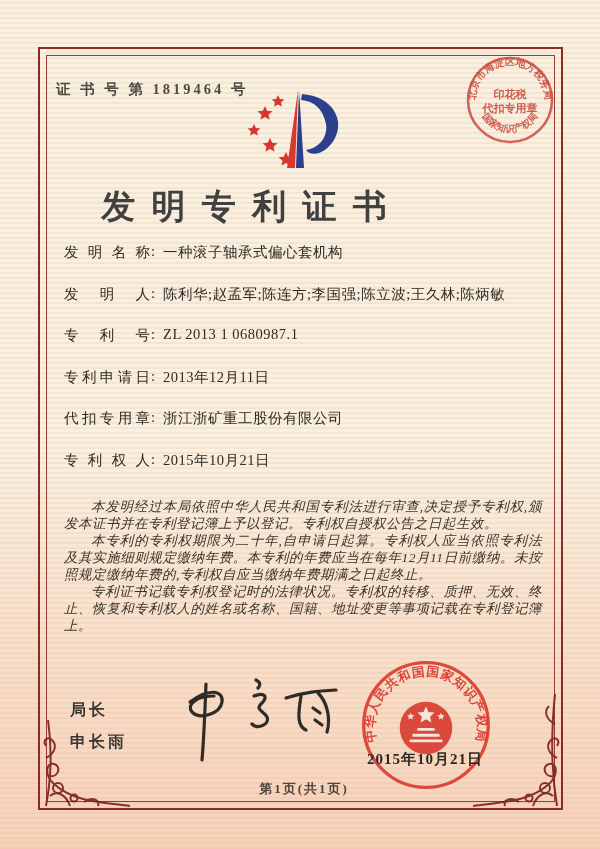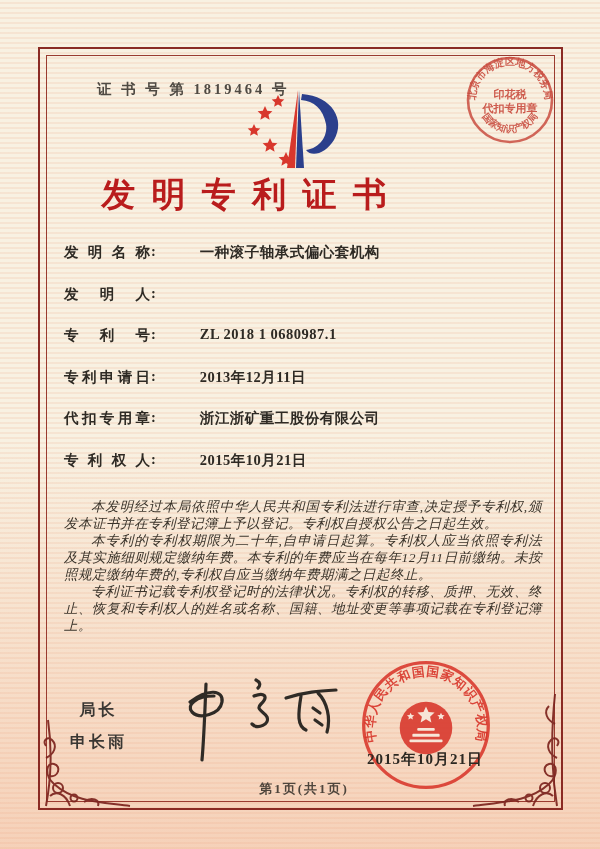--- a/index.html
+++ b/index.html
@@ -25,42 +25,42 @@
   .frame-outer {
     position:absolute; left:38px; top:47px; width:525px; height:763px;
     border:2.5px solid #8a2b24;
   }
   .frame-inner {
     position:absolute; left:46px; top:55px; width:509px; height:747px;
     border:1px solid #9a3b30;
   }
   .cert-no {
     position:absolute; left:56px; top:80px;
-    font-size:14.5px; letter-spacing:3px; color:#4f4a43; font-weight:600;margin-left:41px;
+    font-size:14.5px; letter-spacing:3px; color:#4f4a43; font-weight:600;
   }
   .logo { position:absolute; left:240px; top:86px; }
   .tax-stamp { position:absolute; left:450px; top:40px; opacity:.9; }
   .title {
-    position:absolute; left:0; top:172px; width:488px; text-align:center;
-    font-size:34px; font-weight:bold; color:#b91c1c;
+    position:absolute; left:0; top:184px; width:488px; text-align:center;
+    font-size:34px; font-weight:bold; color:#404040;
     letter-spacing:0.48em; text-indent:0.48em;
   }
   .fields { position:absolute; left:64px; top:243px; width:480px; }
-  .field-row { display:flex; margin-bottom:22.5px; font-size:14.5px; font-weight:700; color:#2e2a24; }
+  .field-row { display:flex; margin-bottom:22.5px; font-size:14.5px; font-weight:400; color:#2e2a24; }
   .field-label { width:86px; text-align-last:justify; text-align:justify; letter-spacing:0; }
   .field-colon { margin:0 8px 0 1px; }
-  .field-value { letter-spacing:0.5px; white-space:nowrap;margin-left:36px; }
+  .field-value { letter-spacing:0.5px; white-space:nowrap; }
   .body-text {
     position:absolute; left:64px; top:498px; width:478px;
     font-size:13.5px; line-height:17px; font-style:italic;
     color:#3a332a; text-align:justify;
   }
   .body-text p { text-indent:2em; letter-spacing:0.5px; }
   .signer { position:absolute; left:70px; top:700px; font-family:"Liberation Sans","DejaVu Sans",sans-serif; }
-  .signer div { font-size:16px; font-weight:bold; letter-spacing:3px; color:#3a3733; margin-bottom:11px;text-align:center; }
+  .signer div { font-size:16px; font-weight:bold; letter-spacing:3px; color:#3a3733; margin-bottom:11px; }
   .signature { position:absolute; left:168px; top:668px; }
   .office-seal { position:absolute; left:353px; top:652px; }
   .seal-date {
     position:absolute; left:352px; top:750px; width:146px; text-align:center;
     font-size:15px; font-weight:bold; color:#2c2822; letter-spacing:1px;
   }
   .footer {
     position:absolute; left:4px; top:780px; width:600px; text-align:center;
     font-size:13px; color:#4e453c; letter-spacing:2px; font-weight:600;
   }
@@ -116,25 +116,26 @@
 
   <div class="fields">
     <div class="field-row">
       <span class="field-label">发明名称</span>
         <span class="field-colon">:</span>
       <span class="field-value">一种滚子轴承式偏心套机构</span>
     </div>
     <div class="field-row">
       <span class="field-label">发明人</span>
         <span class="field-colon">:</span>
+      <span class="field-value">陈利华;赵孟军;陈连方;李国强;陈立波;王久林;陈炳敏</span>
     </div>
     <div class="field-row">
       <span class="field-label">专利号</span>
         <span class="field-colon">:</span>
-      <span class="field-value">ZL 2018 1 0680987.1</span>
+      <span class="field-value">ZL 2013 1 0680987.1</span>
     </div>
     <div class="field-row">
       <span class="field-label">专利申请日</span>
         <span class="field-colon">:</span>
       <span class="field-value">2013年12月11日</span>
     </div>
     <div class="field-row">
       <span class="field-label">代扣专用章</span>
         <span class="field-colon">:</span>
       <span class="field-value">浙江浙矿重工股份有限公司</span>

